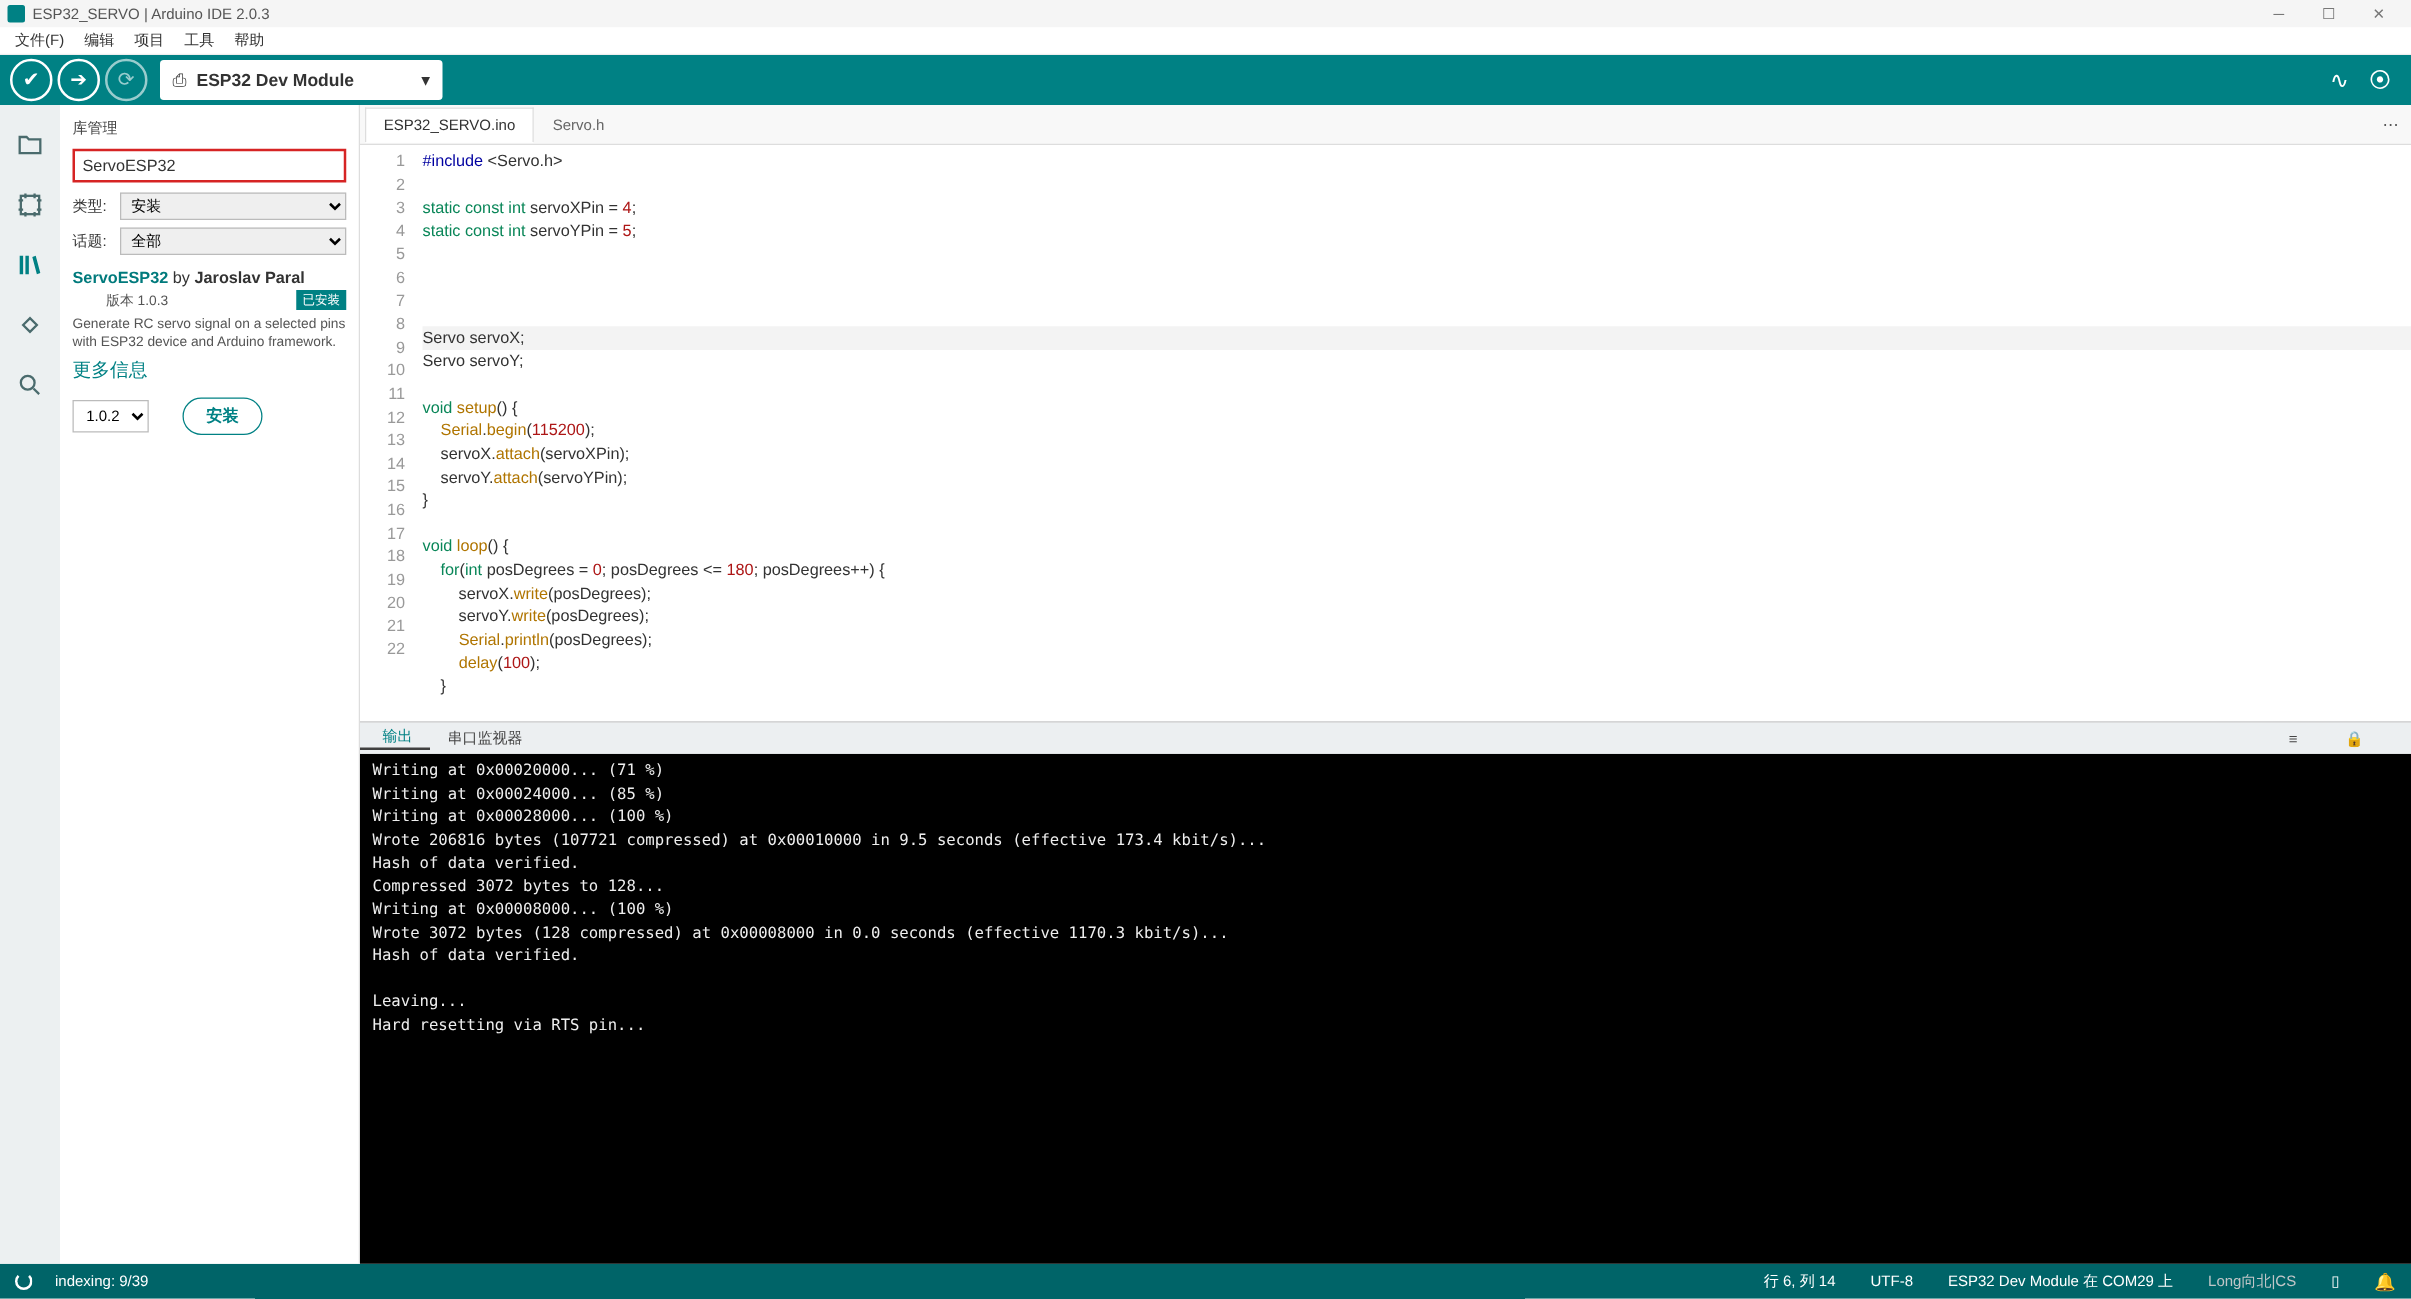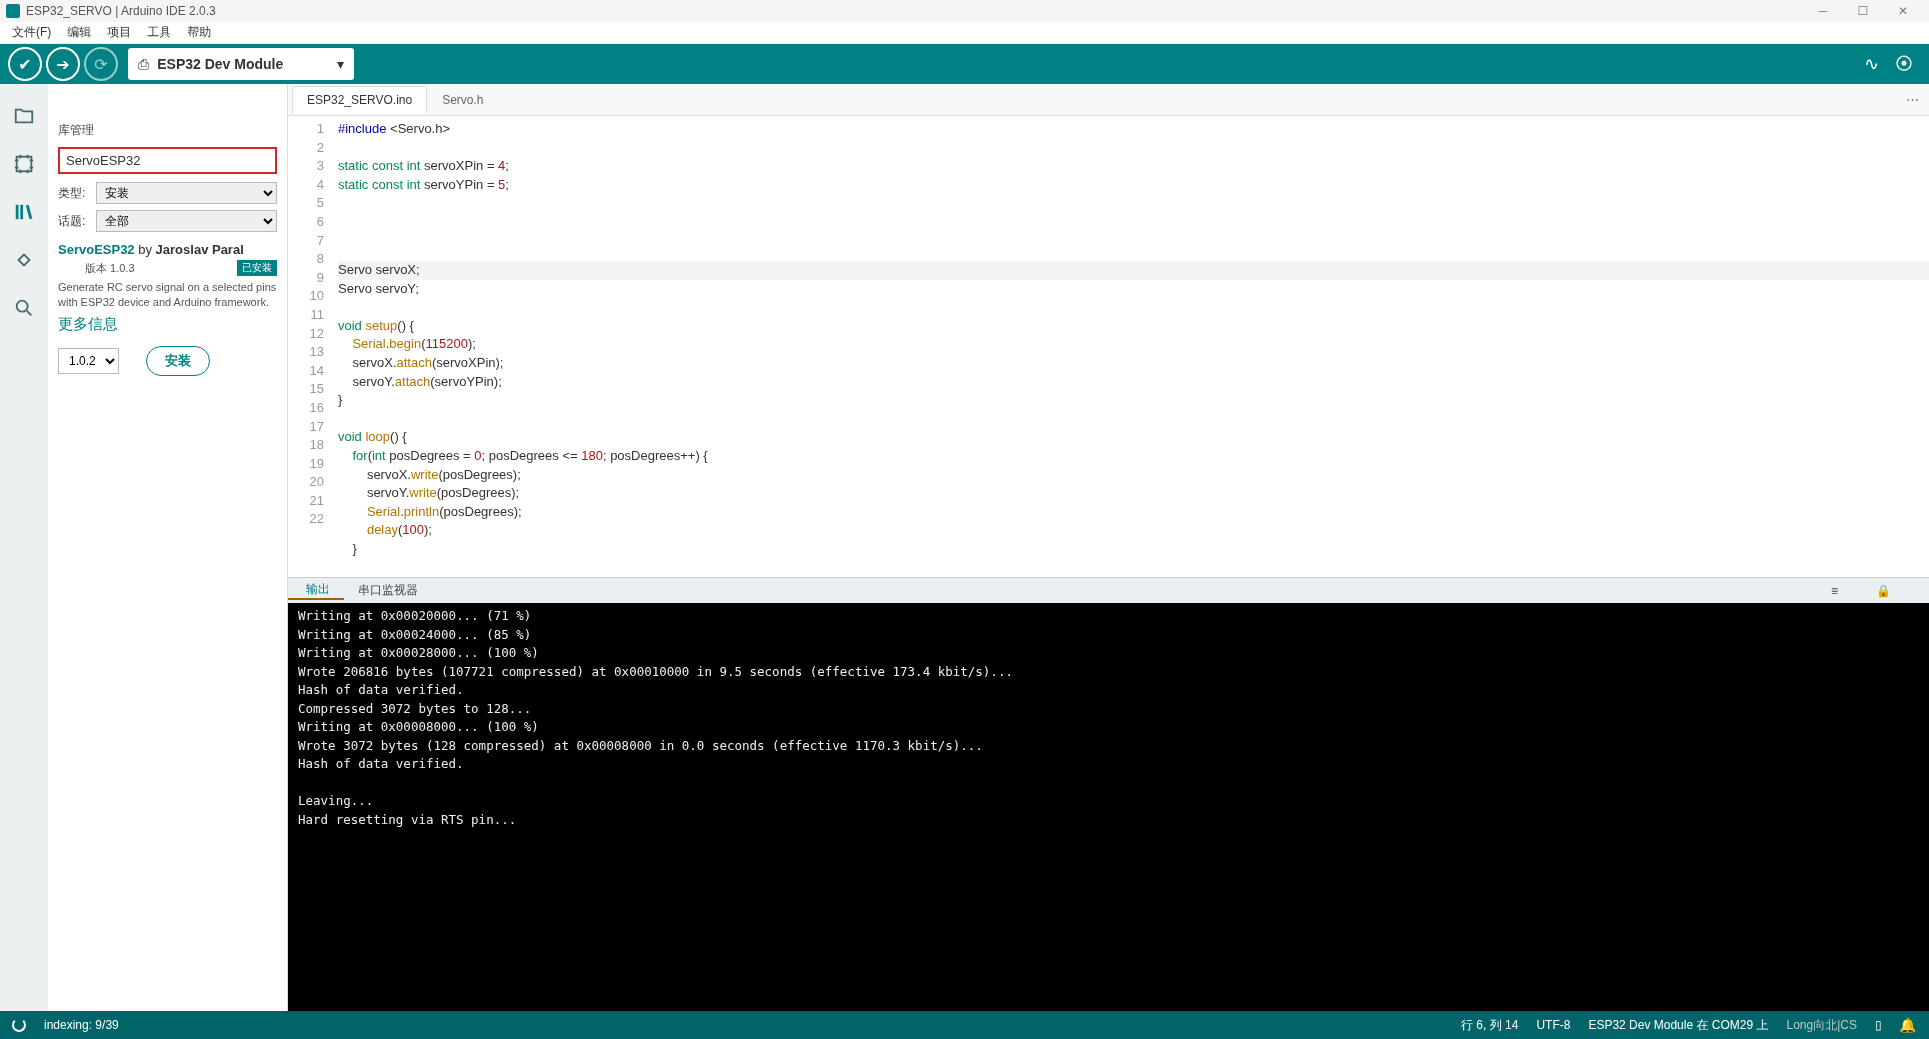--- a/index.html
+++ b/index.html
@@ -28,21 +28,21 @@
 .main { display: flex; height: calc(1039px - 22px - 22px - 40px - 28px); }
 
 
 .activitybar { width: 48px; background: #ecf0f1; display: flex; flex-direction: column; align-items: center; padding-top: 8px; }
 .activitybar .aicon { width: 32px; height: 32px; margin: 8px 0; color: #4a6b6d; display: flex; align-items: center; justify-content: center; }
 .activitybar .aicon.active { color: #008184; }
 .activitybar .aicon svg { width: 22px; height: 22px; }
 
 
 .sidepanel { width: 240px; background: #fff; border-right: 1px solid #ddd; padding: 6px 10px; }
-.sidepanel .title { font-size: 12px; color: #444; padding: 4px 0 8px; margin-top: 28px; }
+.sidepanel .title { font-size: 12px; color: #444; padding: 4px 0 8px; }
 .sidepanel .searchbox { border: 2px solid #d62424; padding: 4px 6px; font-size: 13px; color: #333; width: 100%; margin-bottom: 8px; }
 .filterrow { display: flex; align-items: center; margin-bottom: 6px; font-size: 12px; color: #333; }
 .filterrow label { width: 38px; }
 .filterrow select { flex: 1; border: 1px solid #bbb; padding: 2px 4px; font-size: 12px; }
 .libentry { margin-top: 10px; }
 .libentry .name { font-size: 13px; color: #333; }
 .libentry .name .libn { font-weight: bold; color: #007a7c; }
 .libentry .name .auth { font-weight: bold; }
 .libentry .verline { display: flex; align-items: center; justify-content: space-between; margin-top: 3px; margin-left: 27px; }
 .libentry .ver { font-size: 11px; color: #555; }
@@ -66,29 +66,29 @@
 .codelines .line { height: 18.6px; }
 .line.hl { background: #f3f3f3; margin-top: 48px; }
 .kw { color: #098658; }
 .kw2 { color: #0000a0; }
 .fn { color: #b07500; }
 .num { color: #ad1616; }
 
 
 .outtabs { height: 26px; background: #eceff1; display: flex; align-items: center; border-top: 1px solid #ccc; font-size: 12px; position: relative; }
 .outtabs span { padding: 0 14px; color: #444; }
-.outtabs span.active { border-bottom: 2px solid #a16207; color: #008184; padding-left: 18px; }
+.outtabs span.active { border-bottom: 2px solid #404040; color: #008184; padding-left: 18px; }
 .outtabs .right { position: absolute; right: 10px; color: #555; display: flex; gap: 10px; }
 .console { flex: 1; background: #000; color: #eee; font-family: Consolas, monospace; font-size: 12.5px; padding: 4px 10px; white-space: pre; line-height: 18.5px; overflow: hidden; }
 
 
 .statusbar { height: 28px; background: #006468; color: #fff; display: flex; align-items: center; padding: 0 12px; font-size: 12px; }
 .statusbar .left { display: flex; align-items: center; gap: 18px; }
 .statusbar .spacer { flex: 1; }
-.statusbar .right { display: flex; gap: 18px; align-items: center; }
+.statusbar .right { display: flex; gap: 28px; align-items: center; }
 .statusbar .spin { display: inline-block; width: 14px; height: 14px; border: 2px solid #fff; border-top-color: transparent; border-radius: 50%; }
 .watermark { color: #c0c6c8; font-size: 12px; }
 .bell { font-size: 14px; }
 </style>
 </head>
 <body>
 
 <div class="titlebar">
   <div class="logo"></div>
   <span>ESP32_SERVO | Arduino IDE 2.0.3</span>

